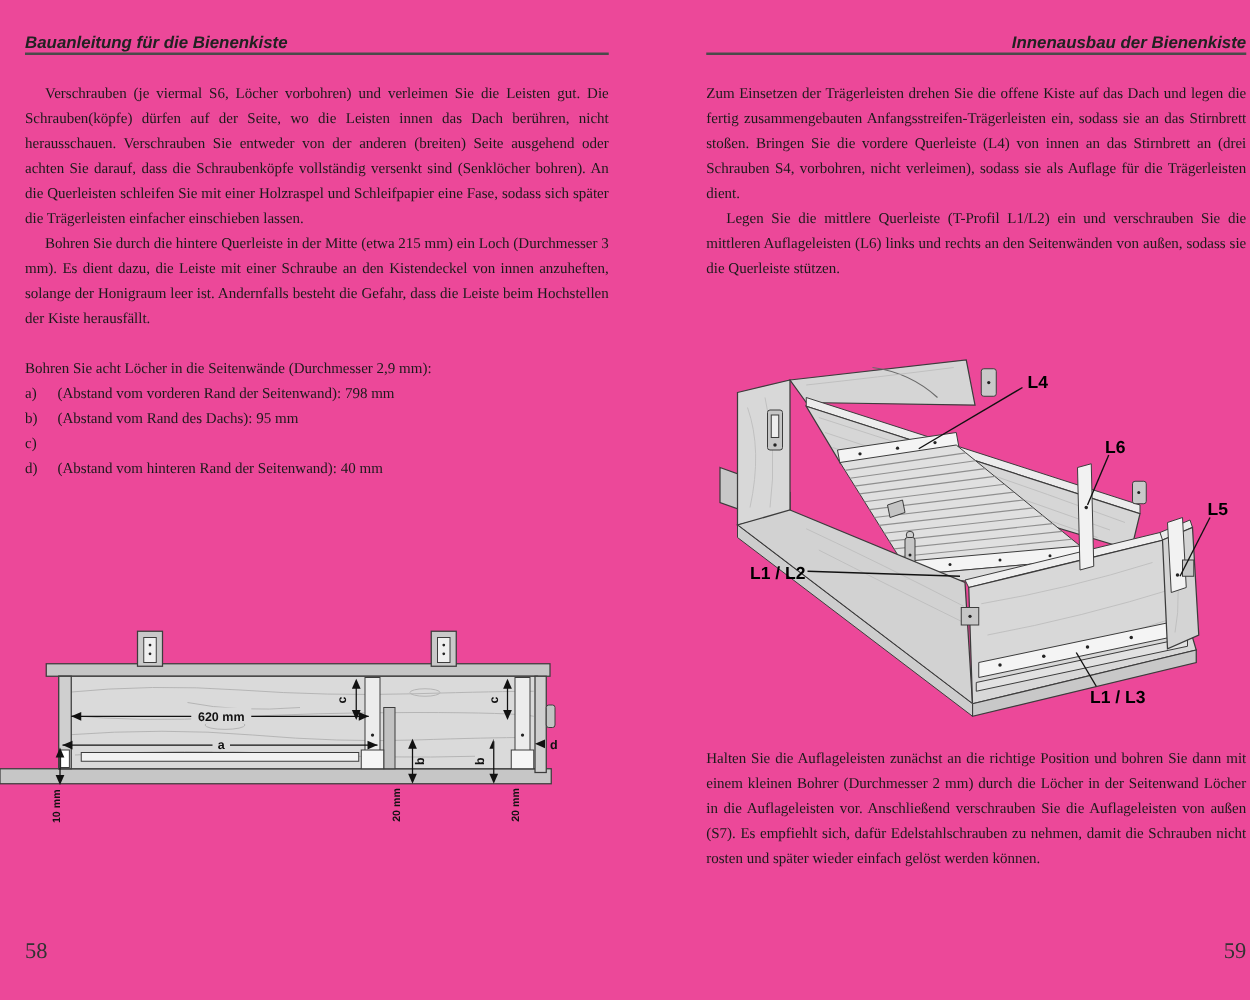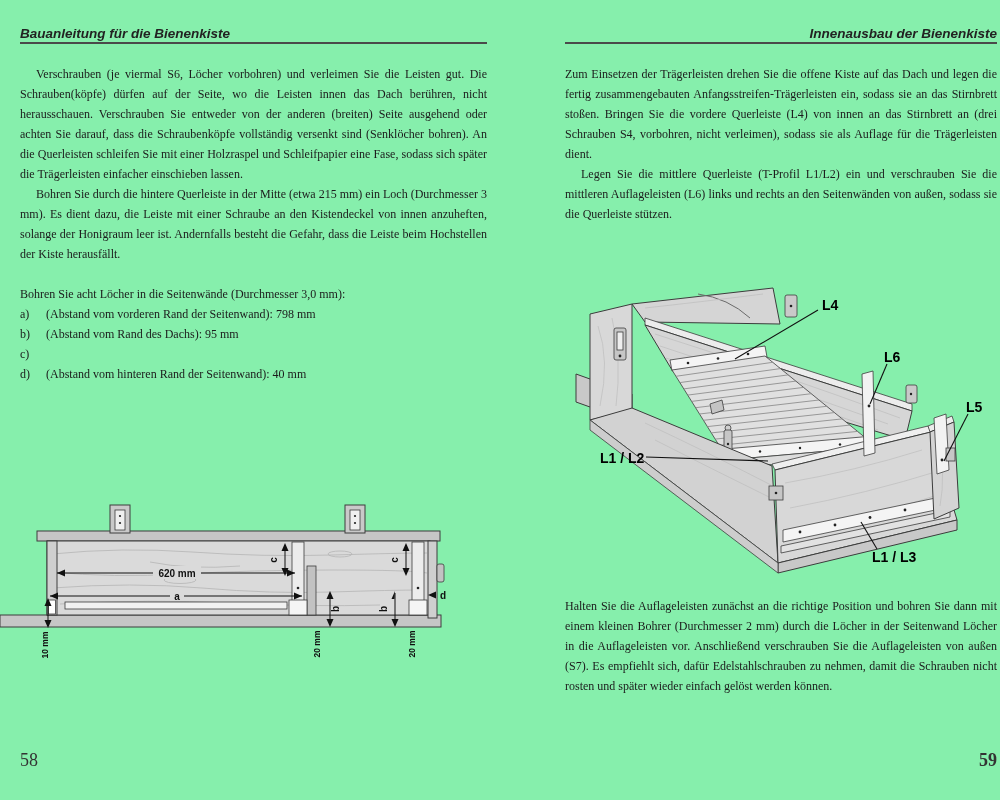--- a/index.html
+++ b/index.html
@@ -1,16 +1,16 @@
 <!DOCTYPE html>
 <html lang="de"><head>
 <meta charset="utf-8">
 <style>
   html,body{margin:0;padding:0;background:#ffffff;}
-  .spread{position:relative;width:1000px;height:800px;background:#86efac;overflow:hidden;
+  .spread{position:relative;width:1000px;height:800px;background:#ec4899;overflow:hidden;
           font-family:"Liberation Serif", serif;color:#1b1b1b;}
   .runhead{position:absolute;top:26px;font-family:"Liberation Sans",sans-serif;
            font-style:italic;font-weight:700;font-size:13.5px;color:#222;}
   .rule{position:absolute;top:42px;height:2px;background:#4a4a4a;}
   .bodycol{position:absolute;font-size:12px;line-height:20px;text-align:justify;
            hyphens:auto;-webkit-hyphens:auto;}
   .bodycol p{margin:0;}
   p.ind{text-indent:16px;}
   .listintro{margin-top:20px !important;}
   .li{display:flex;}
@@ -33,21 +33,21 @@
 <body>
 
 <div class="spread">
 
   <div class="runhead" style="left:20px;">Bauanleitung für die Bienenkiste</div>
   <div class="rule" style="left:20px;width:467px;"></div>
 
   <div class="bodycol" style="left:20px;top:64px;width:467px;">
     <p class="ind">Verschrauben (je viermal S6, Löcher vorbohren) und verleimen Sie die Leisten gut. Die Schrauben(köpfe) dürfen auf der Seite, wo die Leisten innen das Dach berühren, nicht herausschauen. Verschrauben Sie entweder von der anderen (breiten) Seite ausgehend oder achten Sie darauf, dass die Schraubenköpfe vollständig versenkt sind (Senklöcher bohren). An die Querleisten schleifen Sie mit einer Holzraspel und Schleifpapier eine Fase, sodass sich später die Trägerleisten einfacher einschieben lassen.</p>
     <p class="ind">Bohren Sie durch die hintere Querleiste in der Mitte (etwa 215 mm) ein Loch (Durchmesser 3 mm). Es dient dazu, die Leiste mit einer Schraube an den Kistendeckel von innen anzuheften, solange der Honigraum leer ist. Andernfalls besteht die Gefahr, dass die Leiste beim Hochstellen der Kiste herausfällt.</p>
-    <p class="listintro">Bohren Sie acht Löcher in die Seitenwände (Durchmesser 3,0 mm):</p>
+    <p class="listintro">Bohren Sie acht Löcher in die Seitenwände (Durchmesser 2,9 mm):</p>
     <div class="li">
       <span class="m">a)</span>
       <span>(Abstand vom vorderen Rand der Seitenwand): 798 mm</span>
     </div>
     <div class="li">
       <span class="m">b)</span>
       <span>(Abstand vom Rand des Dachs): 95 mm</span>
     </div>
     <div class="li">
       <span class="m">c)</span>
@@ -309,15 +309,15 @@
     <text class="partlbl" x="324" y="94">L6</text>
     <text class="partlbl" x="406" y="144">L5</text>
     <text class="partlbl" x="40" y="195">L1 / L2</text>
     <text class="partlbl" x="312" y="294">L1 / L3</text>
   </svg>
 
   <div class="bodycol" style="left:565px;top:596px;width:432px;">
     <p>Halten Sie die Auflageleisten zunächst an die richtige Position und bohren Sie dann mit einem kleinen Bohrer (Durchmesser 2 mm) durch die Löcher in der Seitenwand Löcher in die Auflageleisten vor. Anschließend verschrauben Sie die Auflageleisten von außen (S7). Es empfiehlt sich, dafür Edelstahlschrauben zu nehmen, damit die Schrauben nicht rosten und später wieder einfach gelöst werden können.</p>
   </div>
 
-  <div class="pageno" style="left:565px;width:432px;text-align:right;font-weight:bold;">59</div>
+  <div class="pageno" style="left:565px;width:432px;text-align:right;">59</div>
 
 </div>
 
 </body></html>

